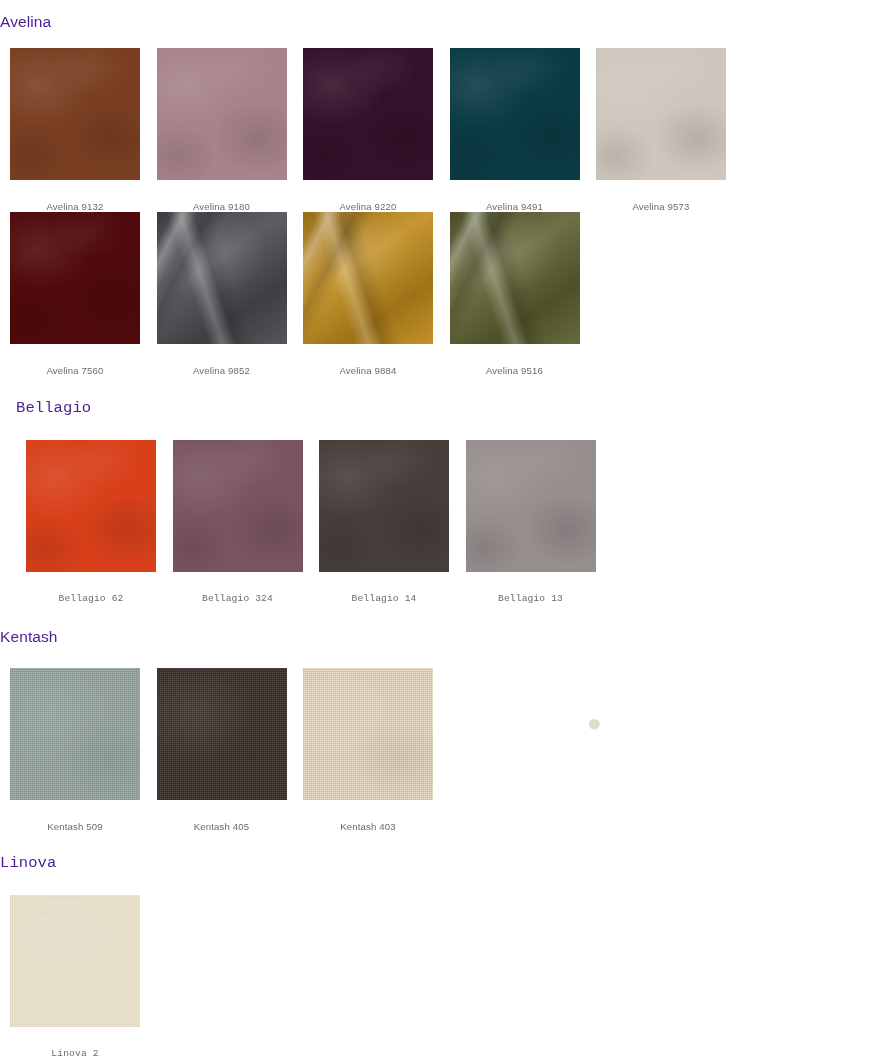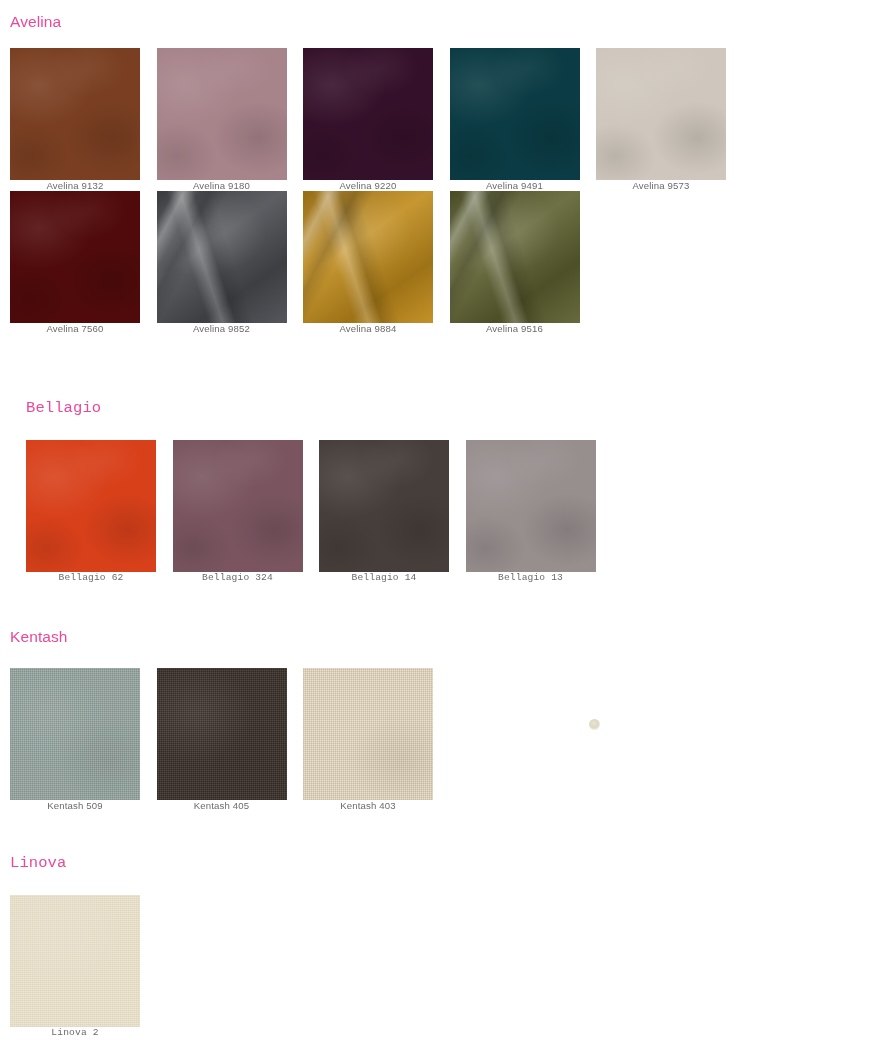--- a/index.html
+++ b/index.html
@@ -19,23 +19,22 @@
   }
   .catalogue {
     padding: 0 0 0 0;
   }
   .collection {
     margin: 0;
   }
   .collection-title {
     font-size: 15.5px;
     font-weight: 500;
-    color: #ec4899;
+    color: #4c1d95;
     letter-spacing: 0.1px;
-    padding-left: 10px;
     line-height: 1;
   }
   .swatch-grid {
     display: flex;
     flex-wrap: wrap;
     padding-left: 10px;
     gap: 0px;
   }
   .swatch-cell {
     width: 146.5px;
@@ -52,21 +51,21 @@
   }
   .swatch-tile .tex {
     position: absolute;
     inset: 0;
   }
   .swatch-label {
     font-size: 9.6px;
     color: #6b6b6b;
     text-align: center;
     width: 130px;
-    padding-top: 1px;
+    padding-top: 22px;
     letter-spacing: 0.15px;
     line-height: 1.1;
     white-space: nowrap;
   }
 
   
   
   .tex-mottle {
     background-image:
       radial-gradient(ellipse 60% 45% at 22% 28%, rgba(255,255,255,0.10), rgba(255,255,255,0) 70%),

